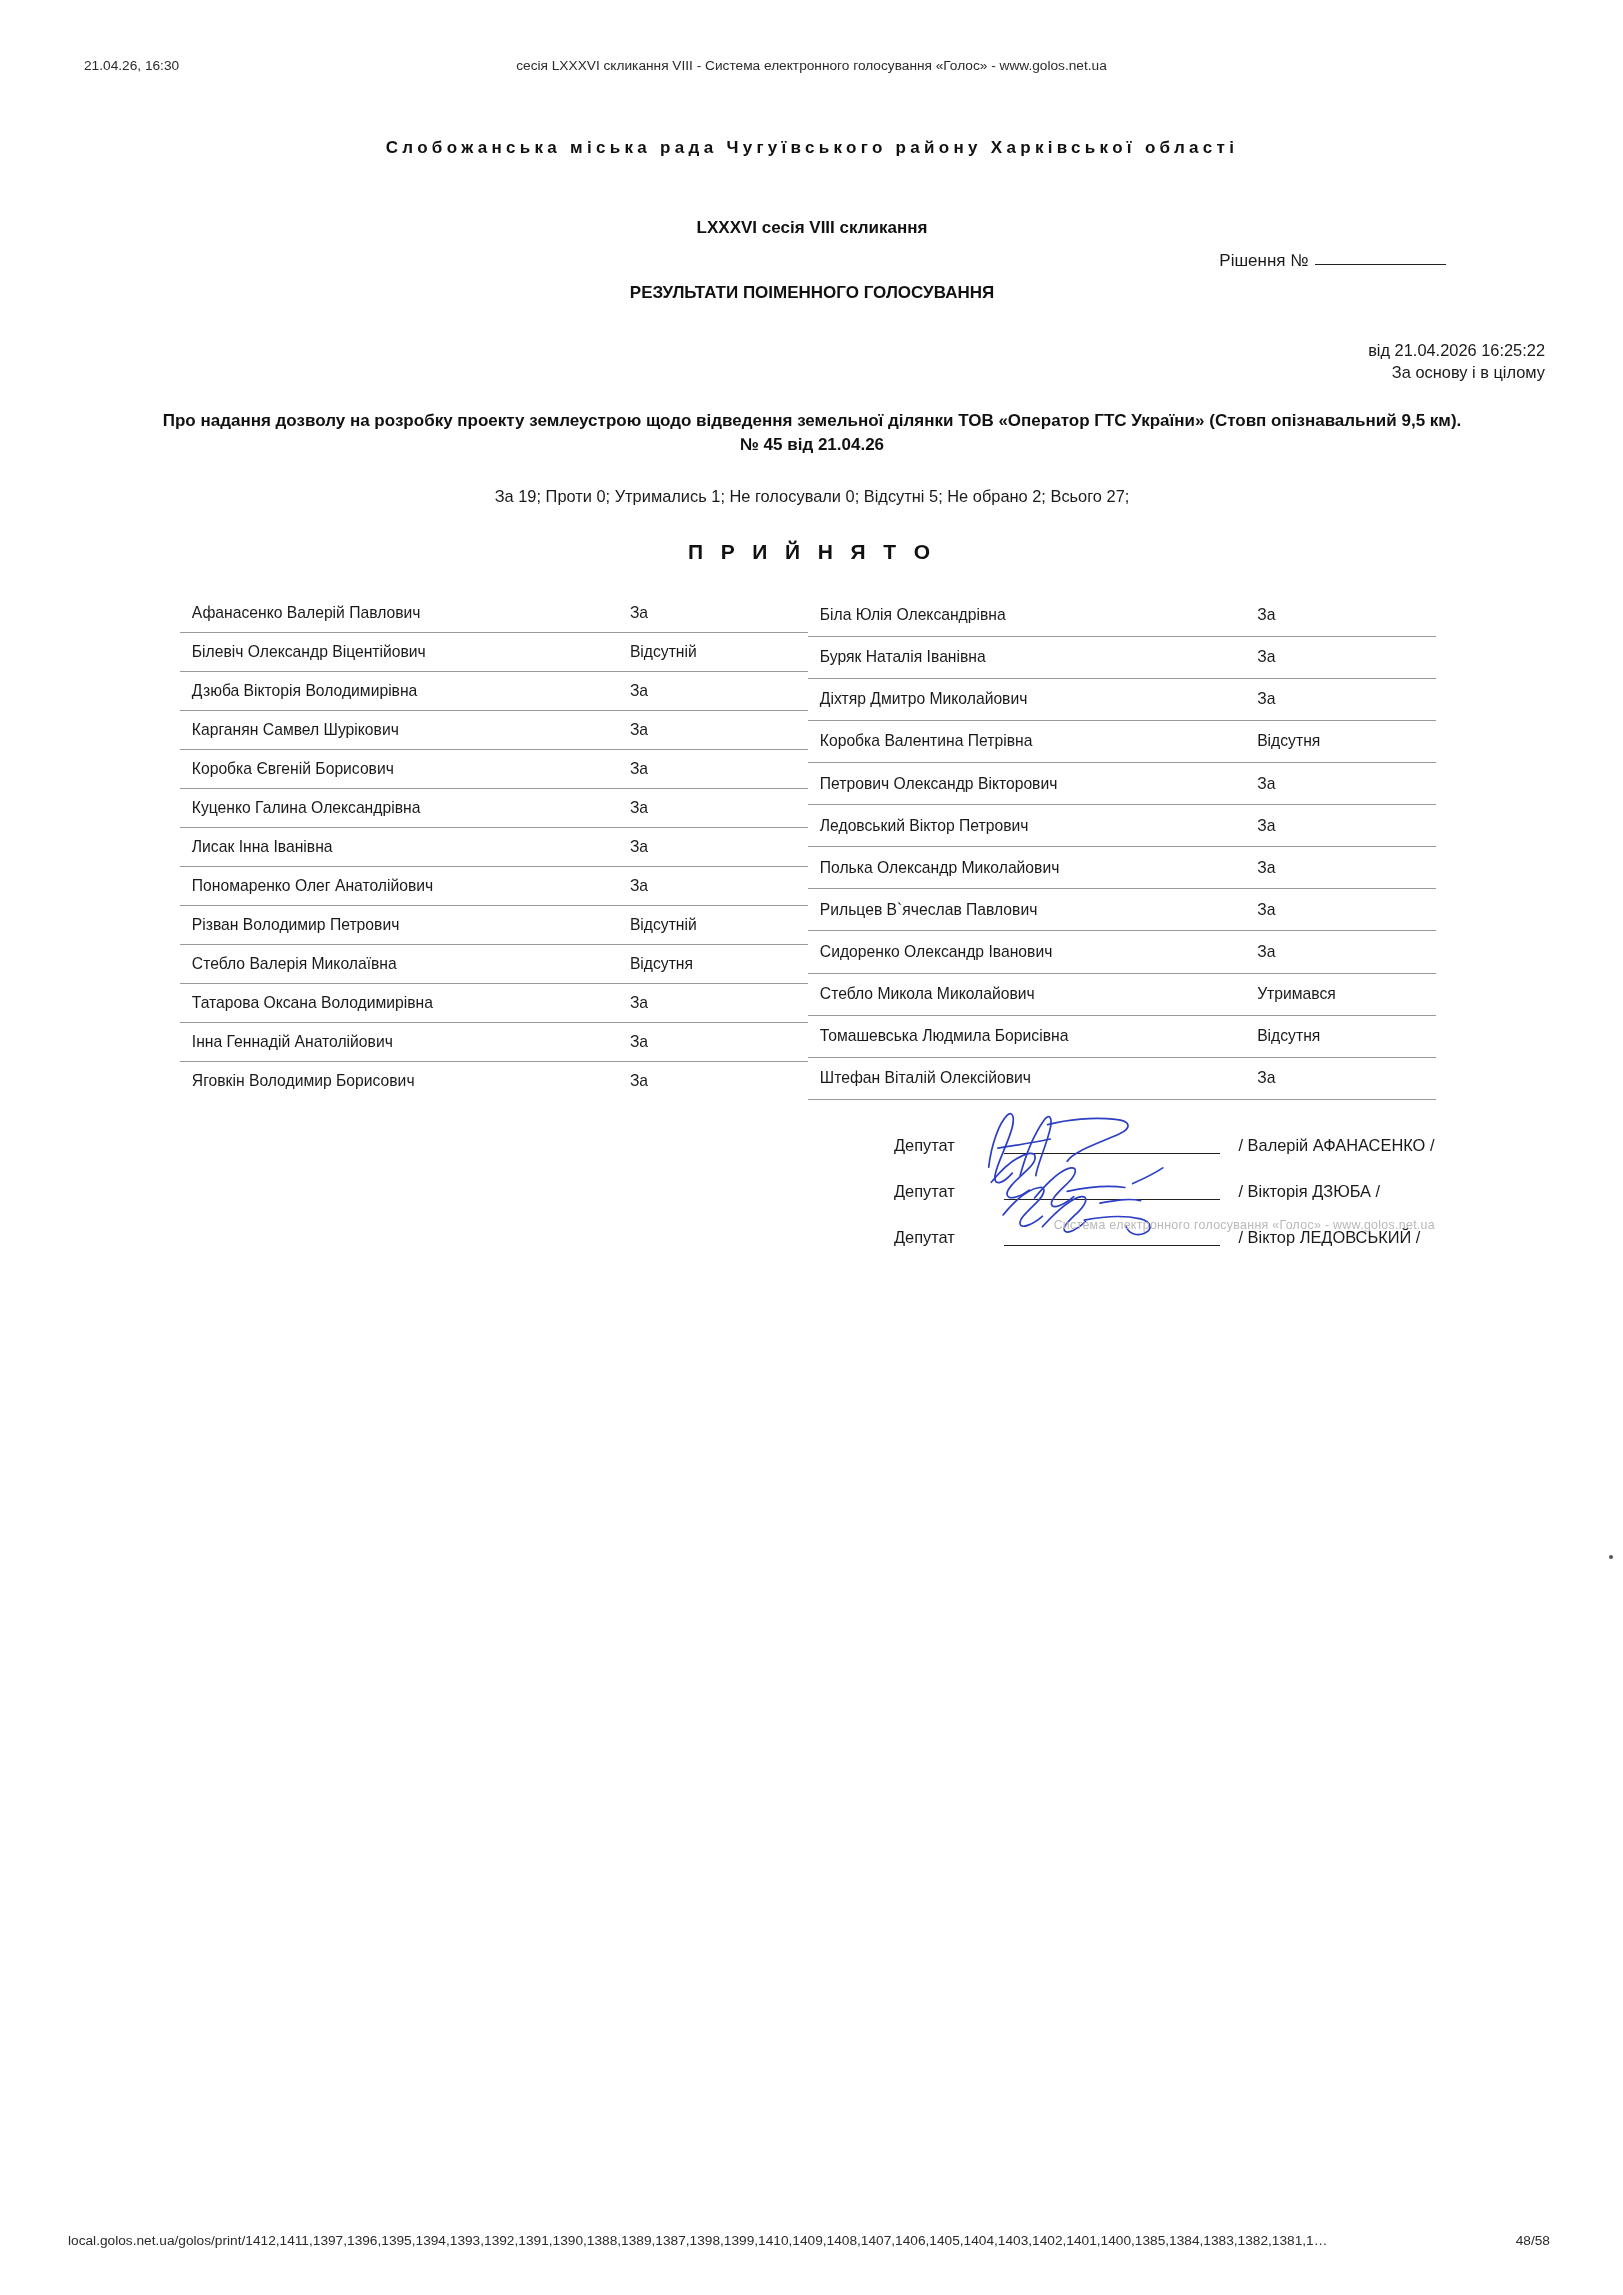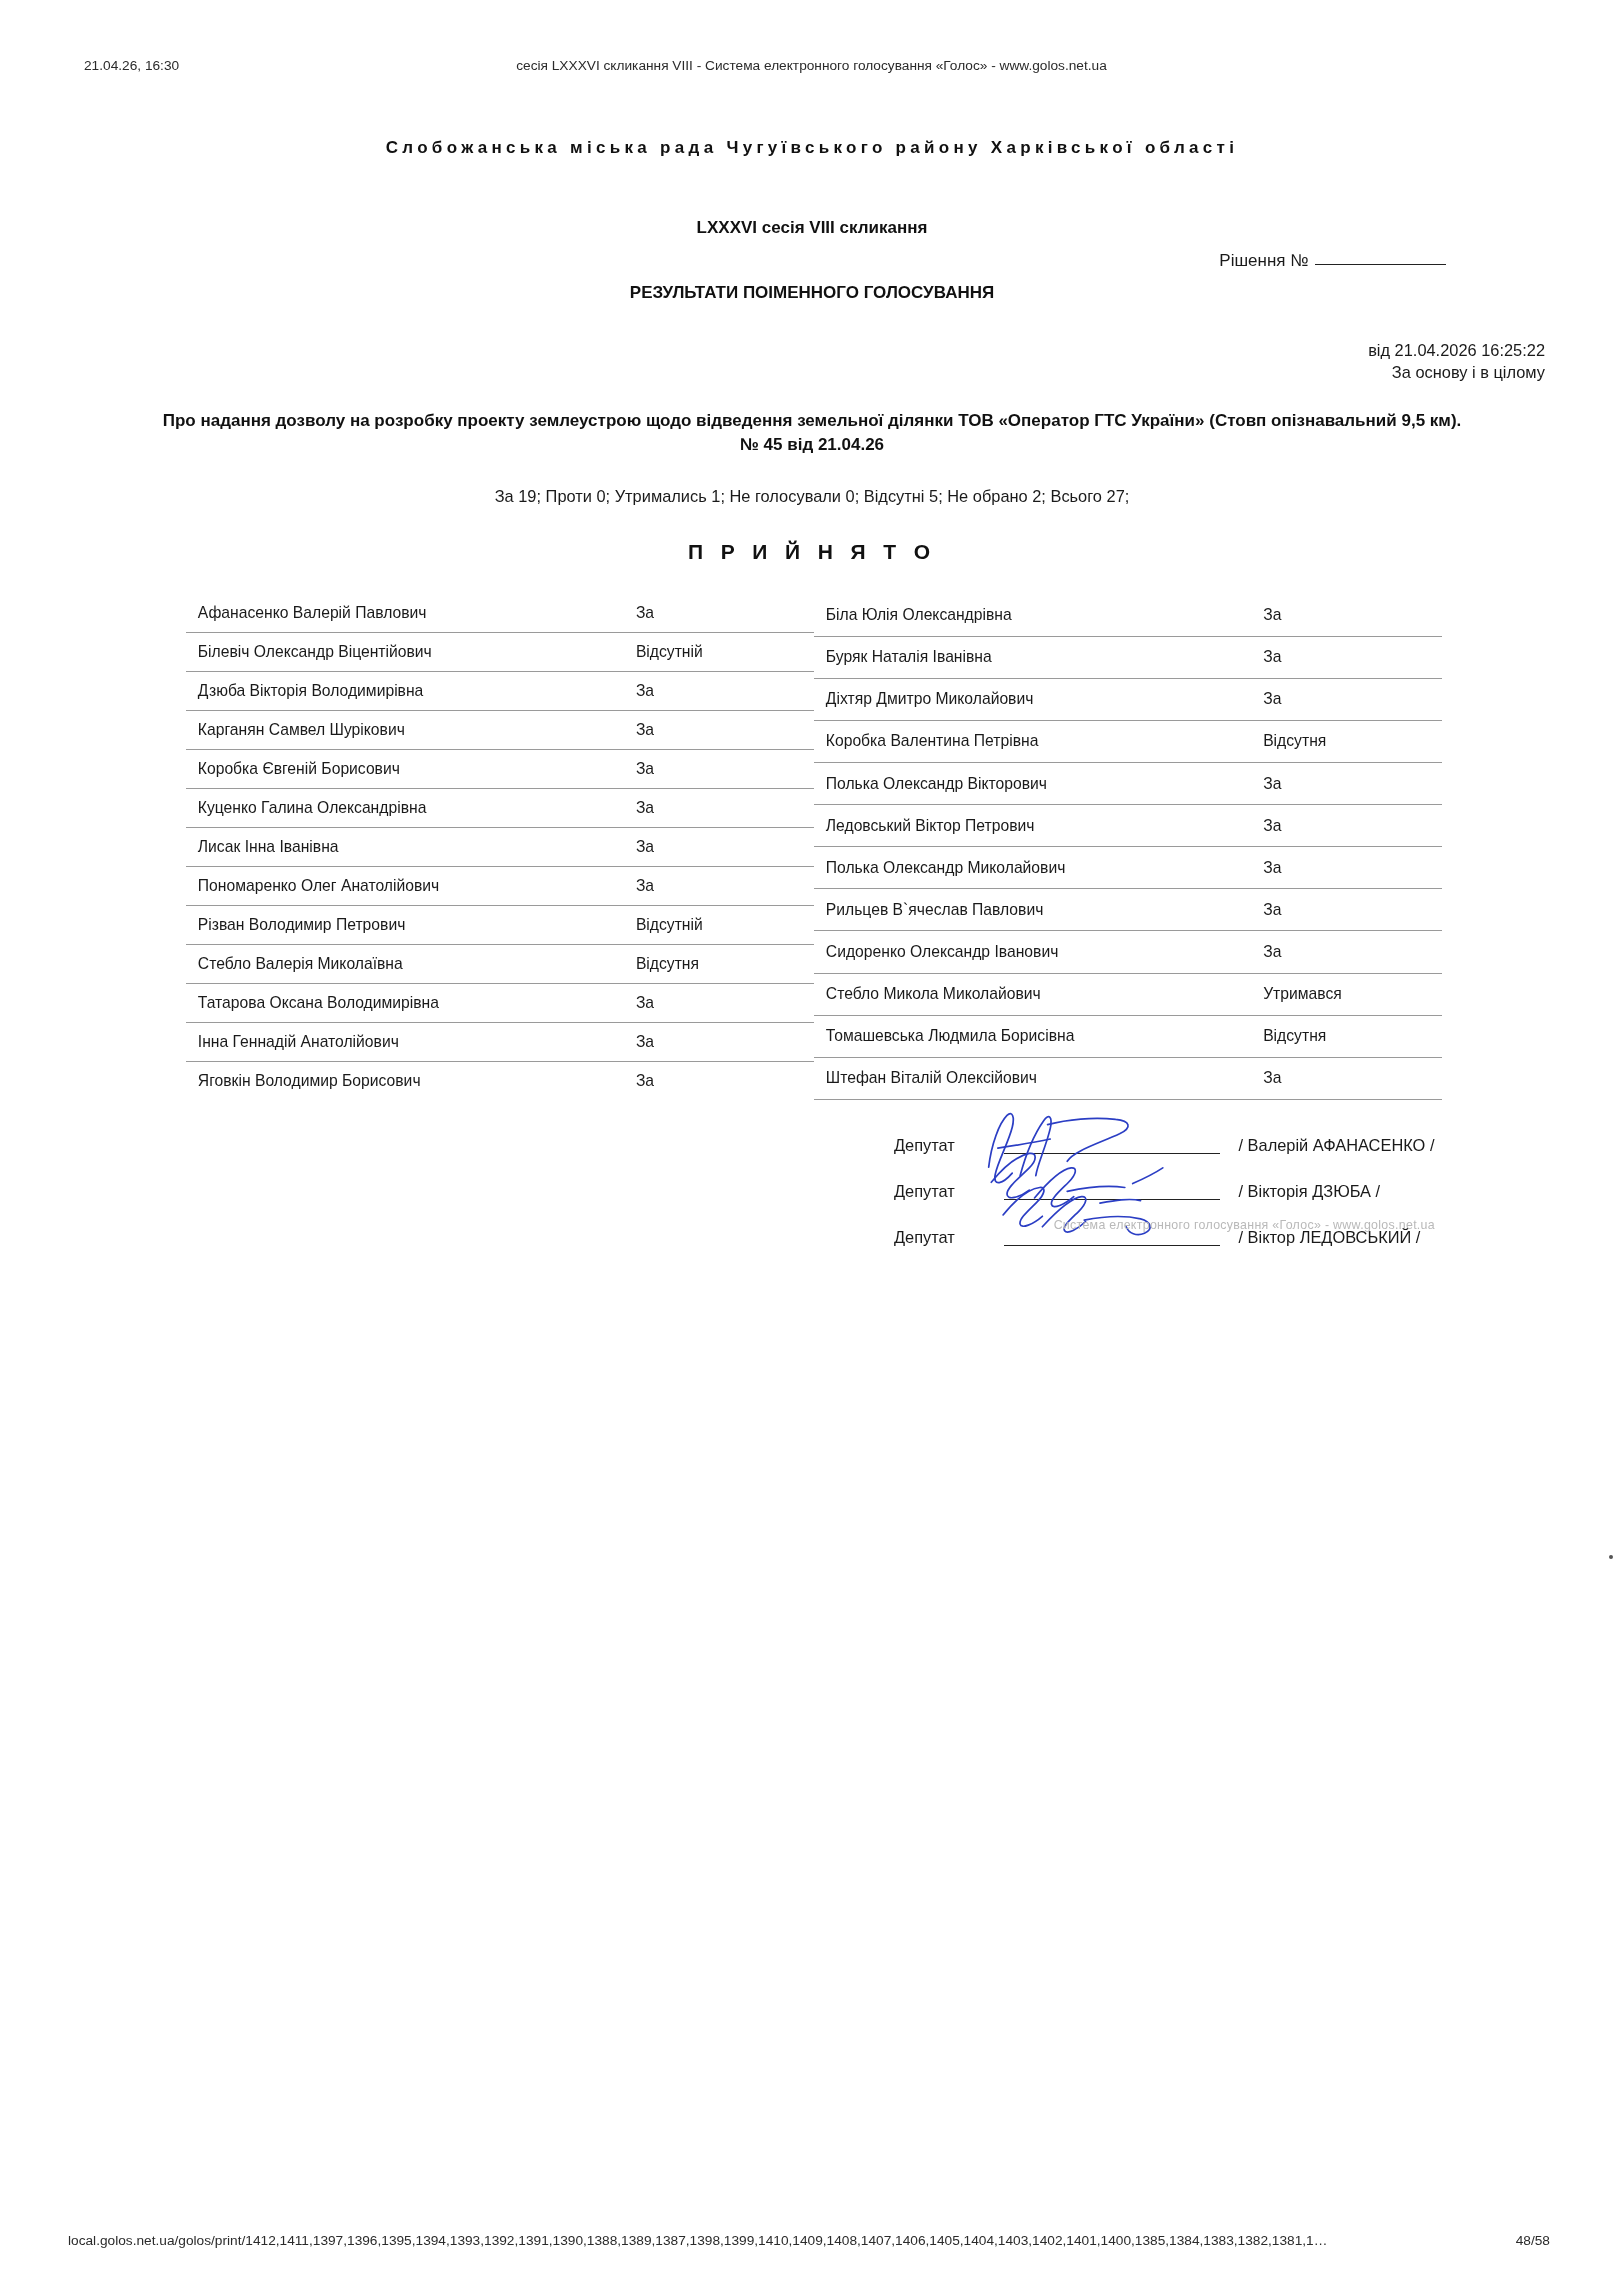--- a/index.html
+++ b/index.html
@@ -142,21 +142,21 @@
     font-size: 21px;
     font-weight: 700;
     letter-spacing: 5.9px;
     margin-top: 34px;
     color: #111;
   }
 
   
   .tables {
     display: flex;
-    justify-content: center;
+    justify-content: flex-start;
     margin-top: 30px;
     padding: 0 97px 0 101px;
   }
   .vote-table {
     width: 628px;
     border-collapse: collapse;
   }
   .vote-table td {
     border-bottom: 0.7px solid #9a9a9a;
     font-size: 15.7px;
@@ -336,21 +336,21 @@
         </tr>
         <tr>
           <td class="vote-name">Діхтяр Дмитро Миколайович</td>
           <td class="vote-value">За</td>
         </tr>
         <tr>
           <td class="vote-name">Коробка Валентина Петрівна</td>
           <td class="vote-value">Відсутня</td>
         </tr>
         <tr>
-          <td class="vote-name">Полька Олександр Вікторович</td>
+          <td class="vote-name">Петрович Олександр Вікторович</td>
           <td class="vote-value">За</td>
         </tr>
         <tr>
           <td class="vote-name">Ледовський Віктор Петрович</td>
           <td class="vote-value">За</td>
         </tr>
         <tr>
           <td class="vote-name">Полька Олександр Миколайович</td>
           <td class="vote-value">За</td>
         </tr>

